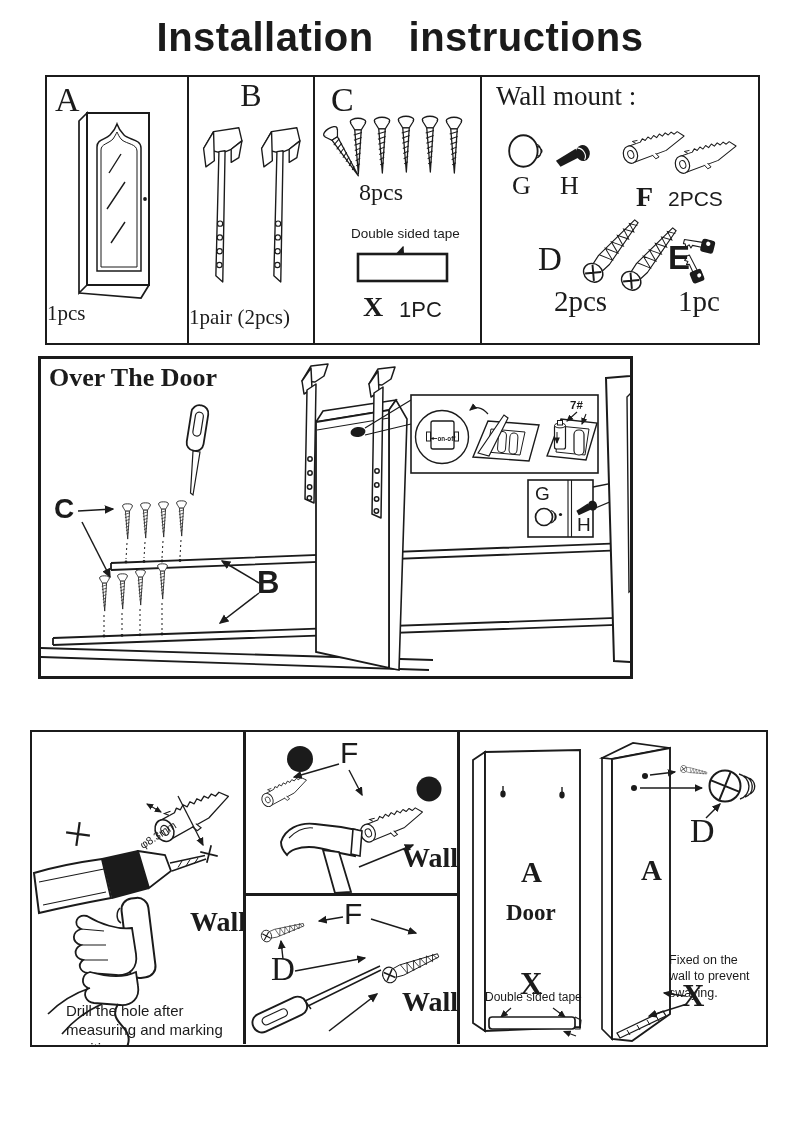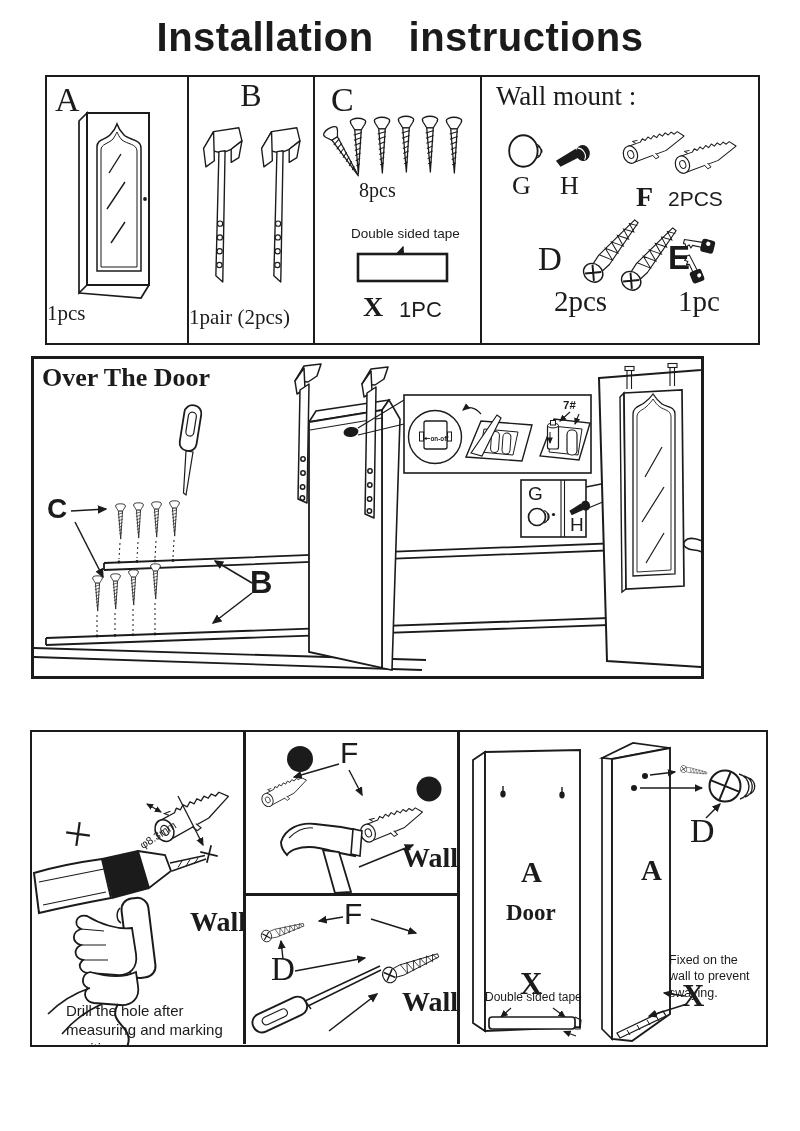--- a/index.html
+++ b/index.html
@@ -103,21 +103,21 @@
           <use href="#sym-screw" width="18" height="60"></use>
         </g>
       <use href="#sym-screw" x="34" y="40" width="18" height="60"></use>
       <use href="#sym-screw" x="58" y="39" width="18" height="60"></use>
       <use href="#sym-screw" x="82" y="38" width="18" height="60"></use>
       <use href="#sym-screw" x="106" y="38" width="18" height="60"></use>
       <use href="#sym-screw" x="130" y="39" width="18" height="60"></use>
       <path d="M81,190 L88,170" stroke="#1b1b1b" stroke-width="1.4" marker-end="url(#arr)"></path>
       <rect x="43" y="177" width="89" height="27" fill="#fff" stroke="#1b1b1b" stroke-width="2.6"></rect>
     </svg>
-    <div class="abs serif" style="left:44px;top:102px;font-size:20px">8pcs</div>
+    <div class="abs serif" style="left:44px;top:102px;font-size:24px">8pcs</div>
     <div class="abs" style="left:36px;top:149px;font-size:13.5px">Double sided tape</div>
     <div class="abs serif" style="left:48px;top:214px;font-size:28px;font-weight:700">X</div>
     <div class="abs" style="left:84px;top:220px;font-size:22px">1PC</div>
   </div>
 
   <div class="box" style="left:480px;top:68px;width:280px;height:270px">
     <div class="abs serif" style="left:14px;top:4px;font-size:27px">Wall mount :</div>
     <svg style="left:0;top:0" width="276" height="266" viewBox="0 0 276 266">
       <use href="#sym-knob" x="26" y="56" width="40" height="36"></use>
       <g transform="translate(72,76) rotate(-14)">
@@ -147,21 +147,21 @@
     <div class="abs serif" style="left:30px;top:94px;font-size:26px">G</div>
     <div class="abs serif" style="left:78px;top:94px;font-size:26px">H</div>
     <div class="abs serif" style="left:154px;top:104px;font-size:28px;font-weight:700">F</div>
     <div class="abs" style="left:186px;top:110px;font-size:21px">2PCS</div>
     <div class="abs serif" style="left:56px;top:164px;font-size:33px">D</div>
     <div class="abs serif" style="left:72px;top:208px;font-size:29px">2pcs</div>
     <div class="abs" style="left:186px;top:162px;font-size:33px;font-weight:700">E</div>
     <div class="abs serif" style="left:196px;top:208px;font-size:29px">1pc</div>
   </div>
 
-  <div class="box" style="left:31px;top:349px;width:673px;height:323px;border-width:3px">
+  <div class="box" style="left:38px;top:349px;width:595px;height:323px;border-width:3px">
     <div class="abs serif" style="left:8px;top:4px;font-size:26px;font-weight:700">Over The Door</div>
     <div class="abs" style="left:13px;top:134px;font-size:28px;font-weight:700">C</div>
     <div class="abs" style="left:216px;top:206px;font-size:31px;font-weight:700">B</div>
     <div class="abs" style="left:693px;top:78px;font-size:25px;font-weight:700">E</div>
 
     <svg style="left:0;top:0" width="709" height="317" viewBox="0 0 709 317">
 
       <g>
         <rect x="148" y="46" width="17" height="46" rx="8" transform="rotate(9 156 69)" fill="#fff" stroke="#1b1b1b" stroke-width="1.8"></rect>
         <rect x="152.5" y="53" width="8" height="24" rx="4" transform="rotate(9 156 69)" fill="#fff" stroke="#1b1b1b" stroke-width="1.2"></rect>

